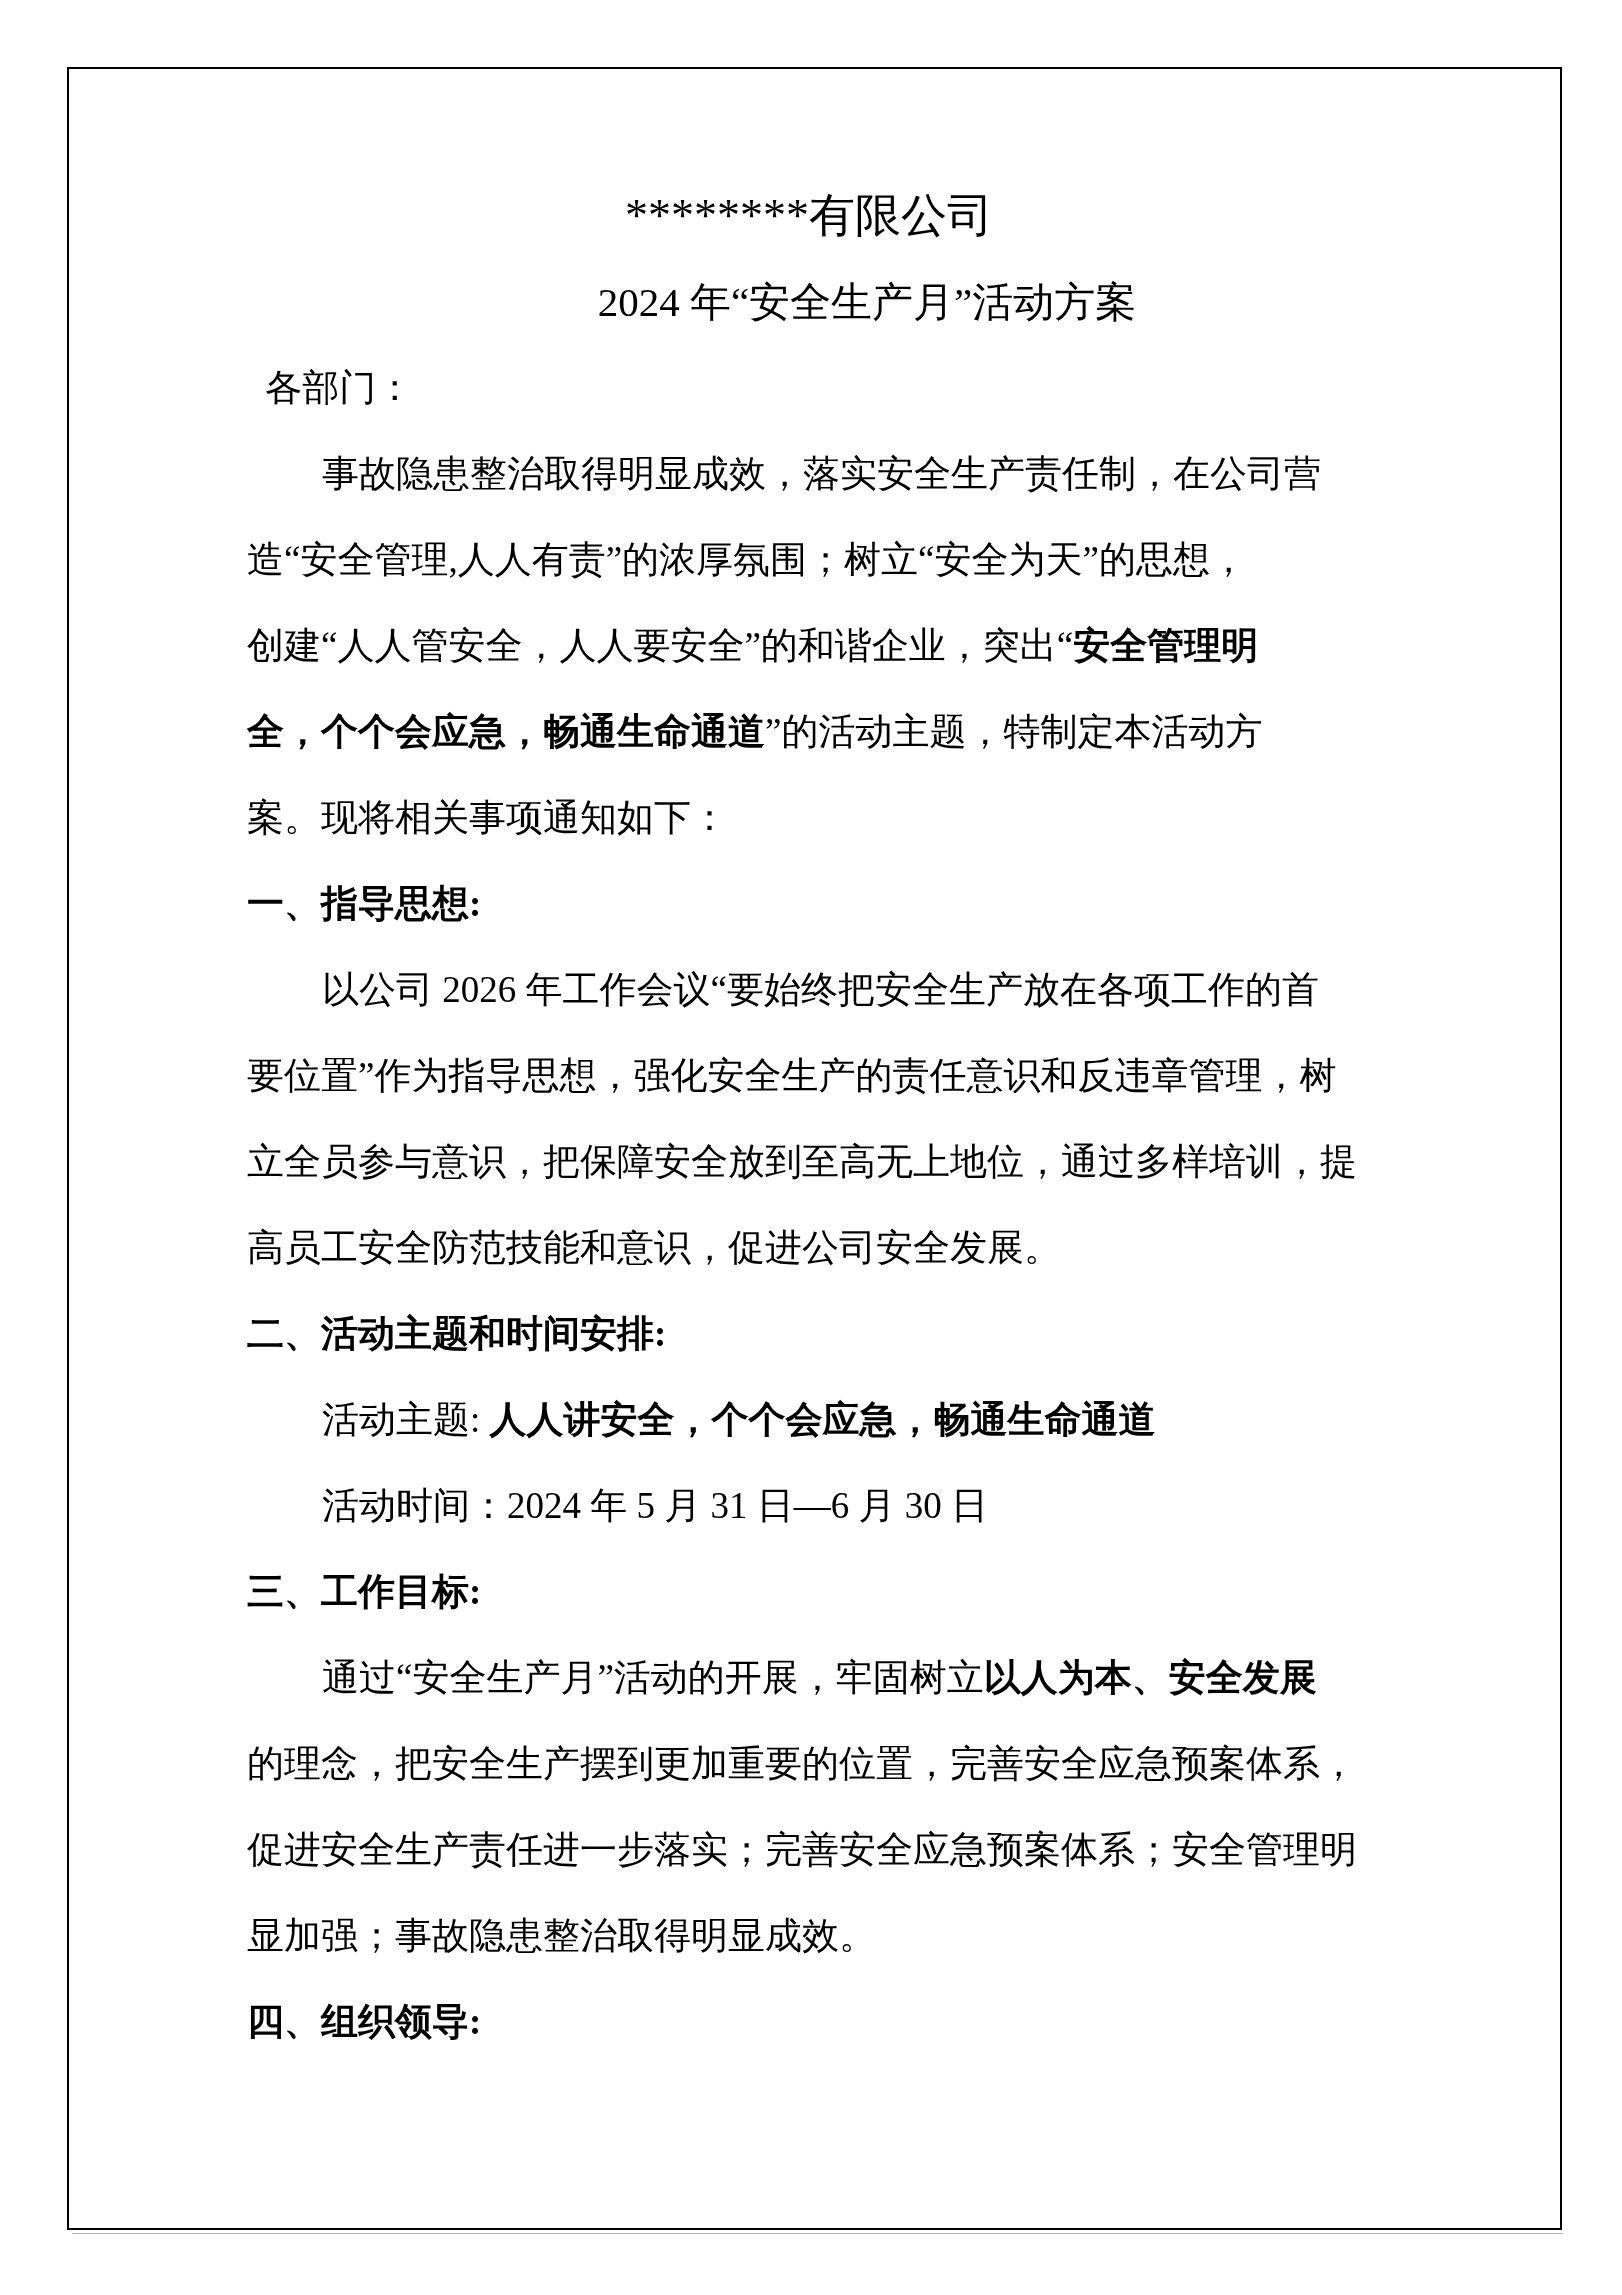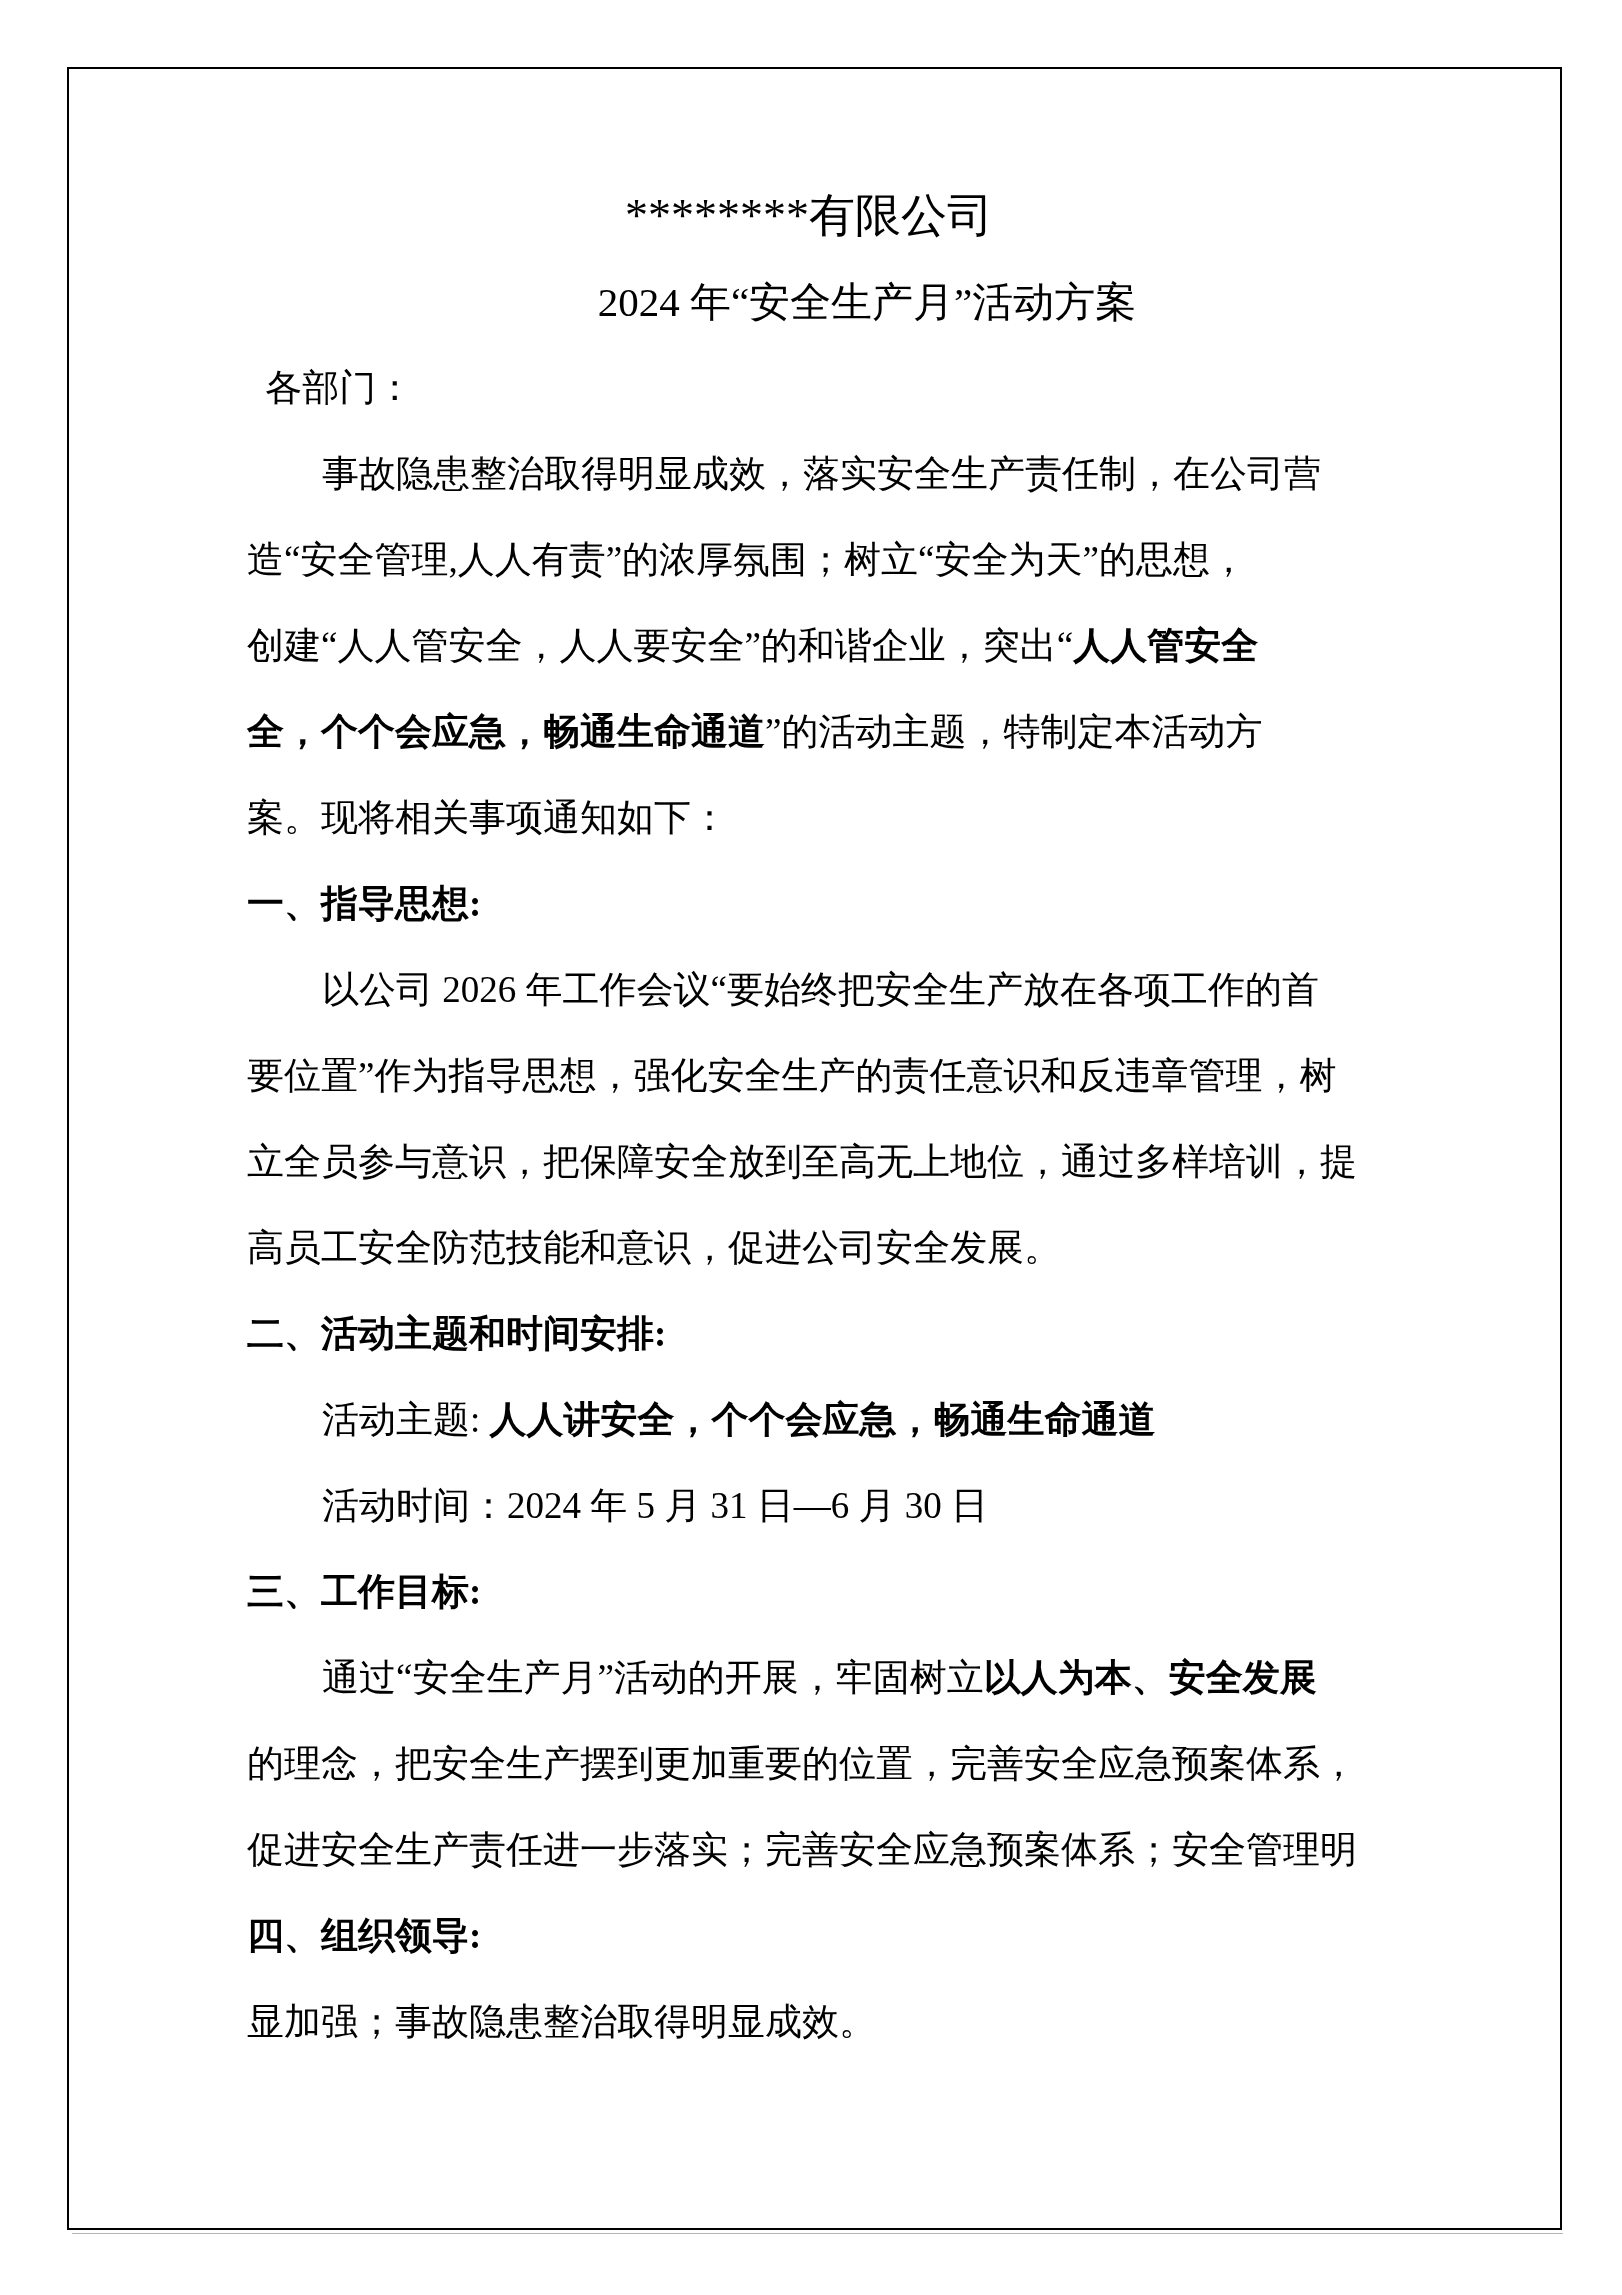--- a/index.html
+++ b/index.html
@@ -65,32 +65,32 @@
 
 <div class="page-border"></div>
 
 <div class="text-block">
   <div class="line title">********有限公司</div>
   <div class="line subtitle">2024 年“安全生产月”活动方案</div>
   <div id="doc-body">
       <div class="line indent-half"><span>各部门：</span></div>
       <div class="line indent-first"><span>事故隐患整治取得明显成效，落实安全生产责任制，在公司营</span></div>
       <div class="line"><span>造“安全管理,人人有责”的浓厚氛围；树立“安全为天”的思想，</span></div>
-      <div class="line"><span>创建“人人管安全，人人要安全”的和谐企业，突出“</span><span class="bold">人人管安全</span></div>
+      <div class="line"><span>创建“人人管安全，人人要安全”的和谐企业，突出“</span><span class="bold">安全管理明</span></div>
       <div class="line"><span class="bold">全，个个会应急，畅通生命通道</span><span>”的活动主题，特制定本活动方</span></div>
       <div class="line"><span>案。现将相关事项通知如下：</span></div>
       <div class="line"><span class="bold">一、指导思想:</span></div>
       <div class="line indent-first"><span>以公司 2026 年工作会议“要始终把安全生产放在各项工作的首</span></div>
       <div class="line"><span>要位置”作为指导思想，强化安全生产的责任意识和反违章管理，树</span></div>
       <div class="line"><span>立全员参与意识，把保障安全放到至高无上地位，通过多样培训，提</span></div>
       <div class="line"><span>高员工安全防范技能和意识，促进公司安全发展。</span></div>
       <div class="line"><span class="bold">二、活动主题和时间安排:</span></div>
       <div class="line indent-first"><span>活动主题: </span><span class="bold">人人讲安全，个个会应急，畅通生命通道</span></div>
       <div class="line indent-first"><span>活动时间：2024 年 5 月 31 日—6 月 30 日</span></div>
       <div class="line"><span class="bold">三、工作目标:</span></div>
       <div class="line indent-first"><span>通过“安全生产月”活动的开展，牢固树立</span><span class="bold">以人为本、安全发展</span></div>
       <div class="line"><span>的理念，把安全生产摆到更加重要的位置，完善安全应急预案体系，</span></div>
       <div class="line"><span>促进安全生产责任进一步落实；完善安全应急预案体系；安全管理明</span></div>
+      <div class="line"><span>显加强；事故隐患整治取得明显成效。</span></div>
       <div class="line"><span class="bold">四、组织领导:</span></div>
-      <div class="line"><span>显加强；事故隐患整治取得明显成效。</span></div>
     </div>
 </div>
 
 
 </body></html>

